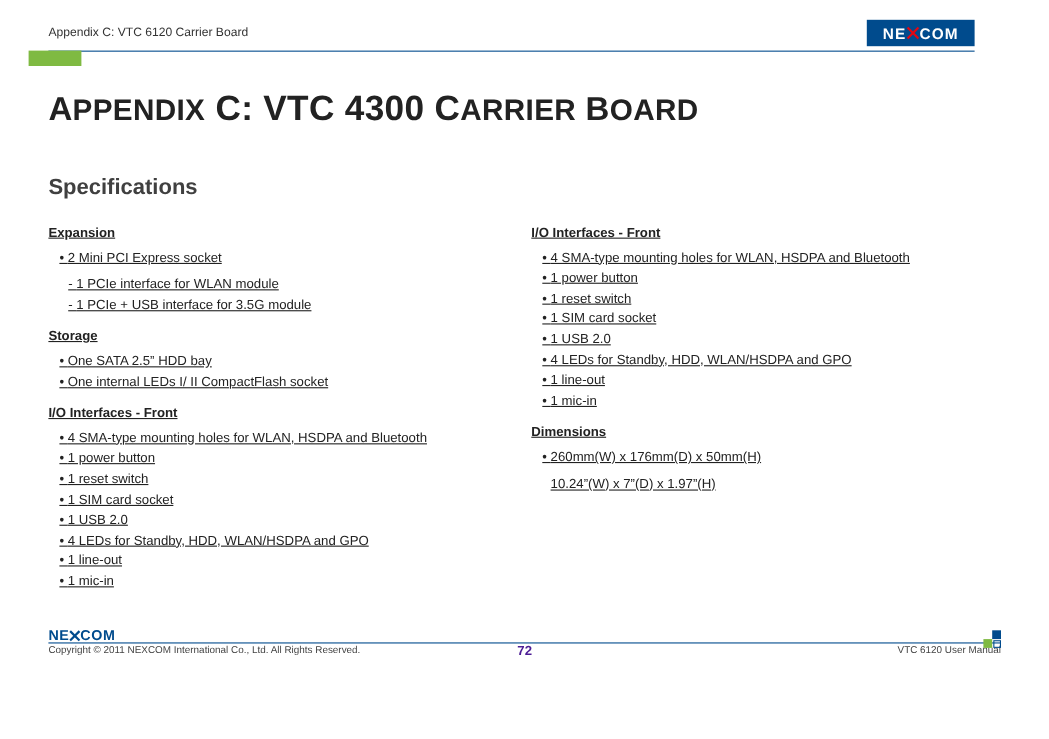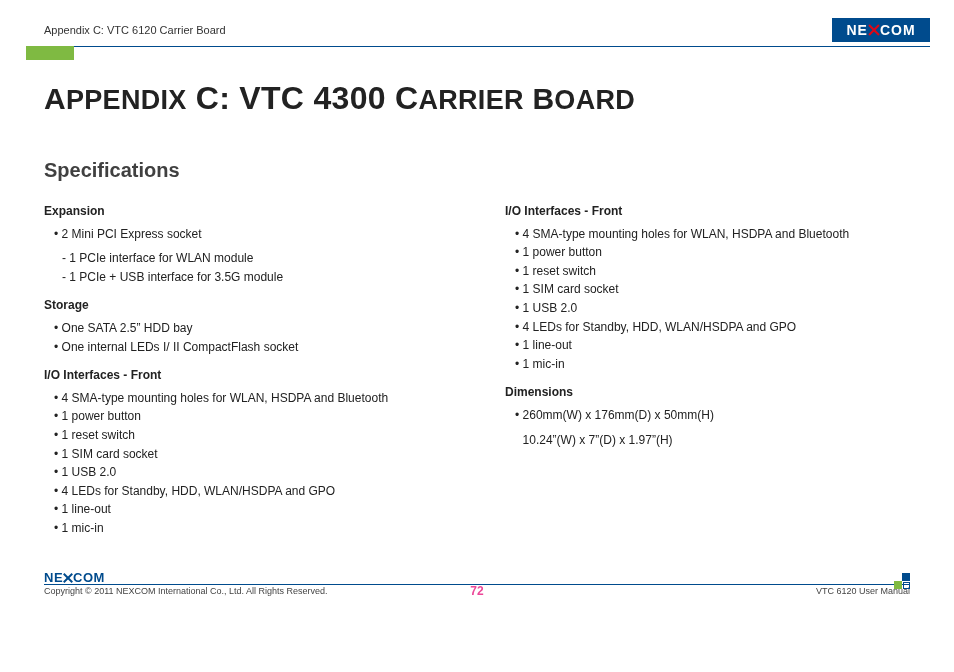--- a/index.html
+++ b/index.html
@@ -1,36 +1,36 @@
 <!DOCTYPE html>
 <html><head>
 <meta charset="utf-8">
 <style>
   * { box-sizing: border-box; margin: 0; padding: 0; }
   html, body { width: 954px; height: 672px; font-family: "Helvetica Neue", Helvetica, Arial, sans-serif; background: #fff; color: #222; }
-  .page { width: 954px; height: 612px; position: relative; padding: 18px 24px 28px 44px; }
+  .page { width: 954px; height: 612px; position: relative; padding: 18px 68px 28px 44px; }
   
   .top-bar { display: flex; align-items: center; justify-content: space-between; height: 24px; }
   .crumb { font-size: 11px; color: #333; }
   .logo-box { width: 98px; height: 24px; background: #004b8d; display: flex; align-items: center; justify-content: center; position: relative; }
   .logo-text { font: bold 14px/1 Arial, sans-serif; letter-spacing: 1px; color: #fff; }
   .logo-text .x { display:inline-block; width:12px; height:12px; position:relative; vertical-align:-1px; }
   .logo-text .x::before, .logo-text .x::after { content:""; position:absolute; left:5px; top:-1px; width:2px; height:14px; background:#e30613; }
   .logo-text .x::before { transform: rotate(45deg); }
   .logo-text .x::after  { transform: rotate(-45deg); }
   .hr-top { margin-top: 4px; border: none; border-top: 1.5px solid #004b8d; }
   .green-tab { width: 48px; height: 14px; background: #7fba42; margin-top: -1px; margin-left: -18px; }
   
   h1 { font-size: 27px; font-weight: 700; letter-spacing: .3px; margin-top: 20px; font-variant: small-caps; }
   h1 .big1 { font-size: 30px; }
   h1 .big2 { font-size: 32px; }
   
   h2 { font-size: 20px; font-weight: 700; margin-top: 42px; color: #404040; }
   
-  .cols { display: flex; gap: 36px; margin-top: 10px; }
+  .cols { display: flex; gap: 36px; margin-top: 10px; text-decoration: underline; }
   .col { flex: 1 1 0; font-size: 12px; line-height: 1.55; }
   .group-title { font-weight: 700; margin-top: 10px; margin-bottom: 4px; }
   ul.bullets { list-style: none; padding-left: 8px; margin: 0 0 6px 0; }
   ul.bullets > li::before { content: "• "; }
   ul.bullets > li { padding-left: 2px; }
   ul.sub { list-style: none; padding-left: 18px; margin: 0; }
   ul.sub > li::before { content: "- "; }
   ul.plain { list-style: none; padding-left: 8px; margin: 0 0 6px 0; }
   ul.plain > li { padding-left: 2px; }
   
@@ -41,21 +41,21 @@
   .foot-logo { font: bold 13px/1 Arial, sans-serif; color: #004b8d; letter-spacing: .5px; }
   .foot-logo .fx { display:inline-block; width:10px; height:10px; position:relative; vertical-align:-1px; }
   .foot-logo .fx::before, .foot-logo .fx::after { content:""; position:absolute; left:4px; top:-1px; width:2px; height:12px; background:#004b8d; }
   .foot-logo .fx::before { transform: rotate(45deg); }
   .foot-logo .fx::after  { transform: rotate(-45deg); }
   .foot-right-deco { position:absolute; right:0; top:4px; width:16px; height:16px; }
   .frd1 { position:absolute; right:0; top:0; width:8px; height:8px; background:#004b8d; }
   .frd2 { position:absolute; right:8px; top:8px; width:8px; height:8px; background:#7fba42; }
   .frd3 { position:absolute; right:0; top:9px; width:7px; height:7px; border:1px solid #004b8d; }
   .foot-line2 { display:flex; align-items:baseline; justify-content:space-between; font-size: 9px; color:#444; margin-top:1px; }
-  .pagenum { font-weight: 700; font-size: 12px; color:#ec4899; position:absolute; left:50%; transform:translateX(-50%); bottom:-2px; }
+  .pagenum { font-weight: 700; font-size: 12px; color:#4c1d95; position:absolute; left:50%; transform:translateX(-50%); bottom:-2px; }
   .copy { white-space: nowrap; }
   .manual { white-space: nowrap; }
 </style>
 </head>
 <body>
 
 <div class="page">
 
   <div class="top-bar">
     <div class="crumb">Appendix C: VTC 6120 Carrier Board</div>

